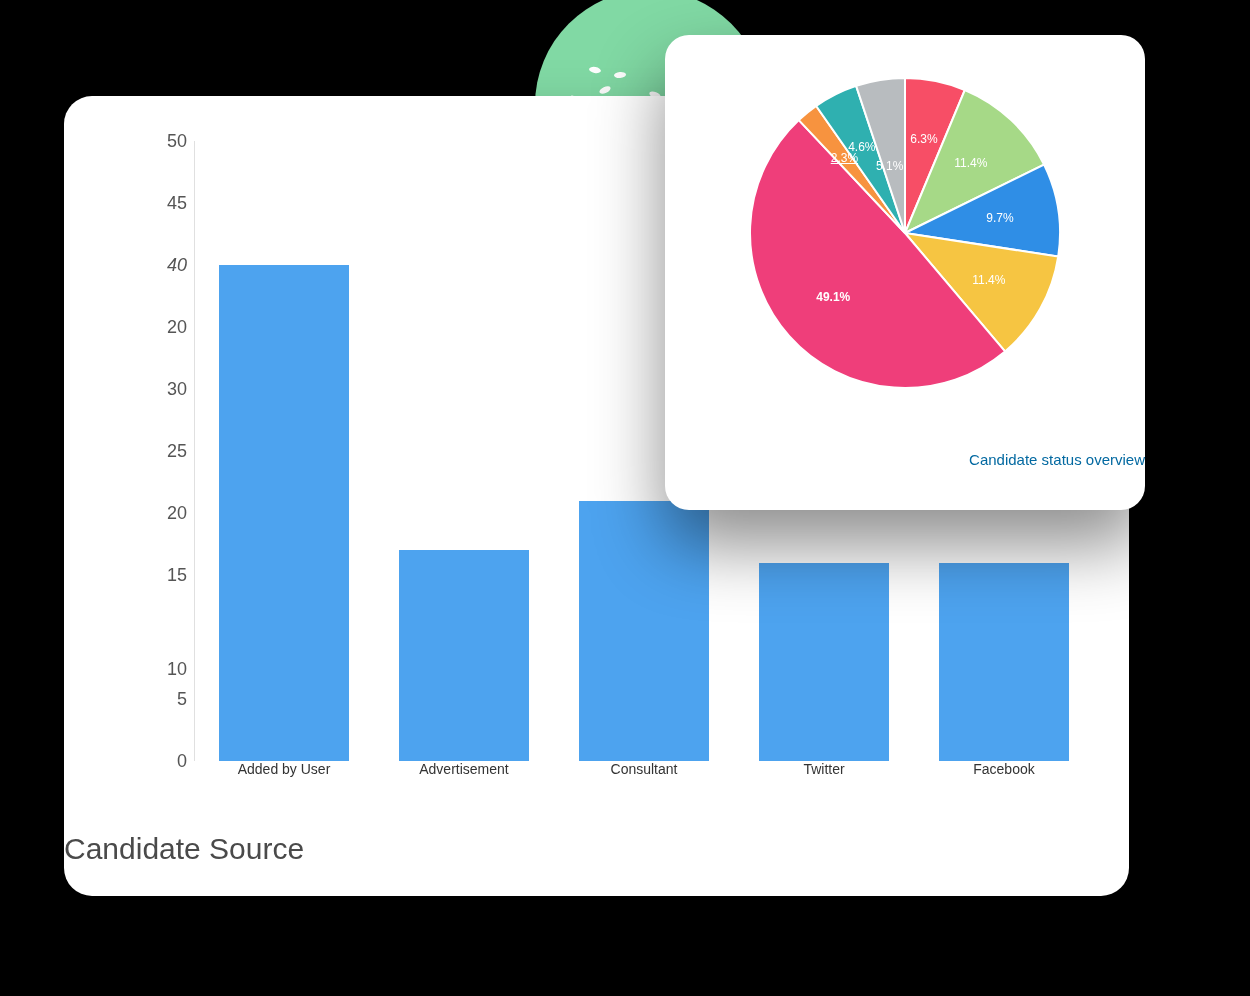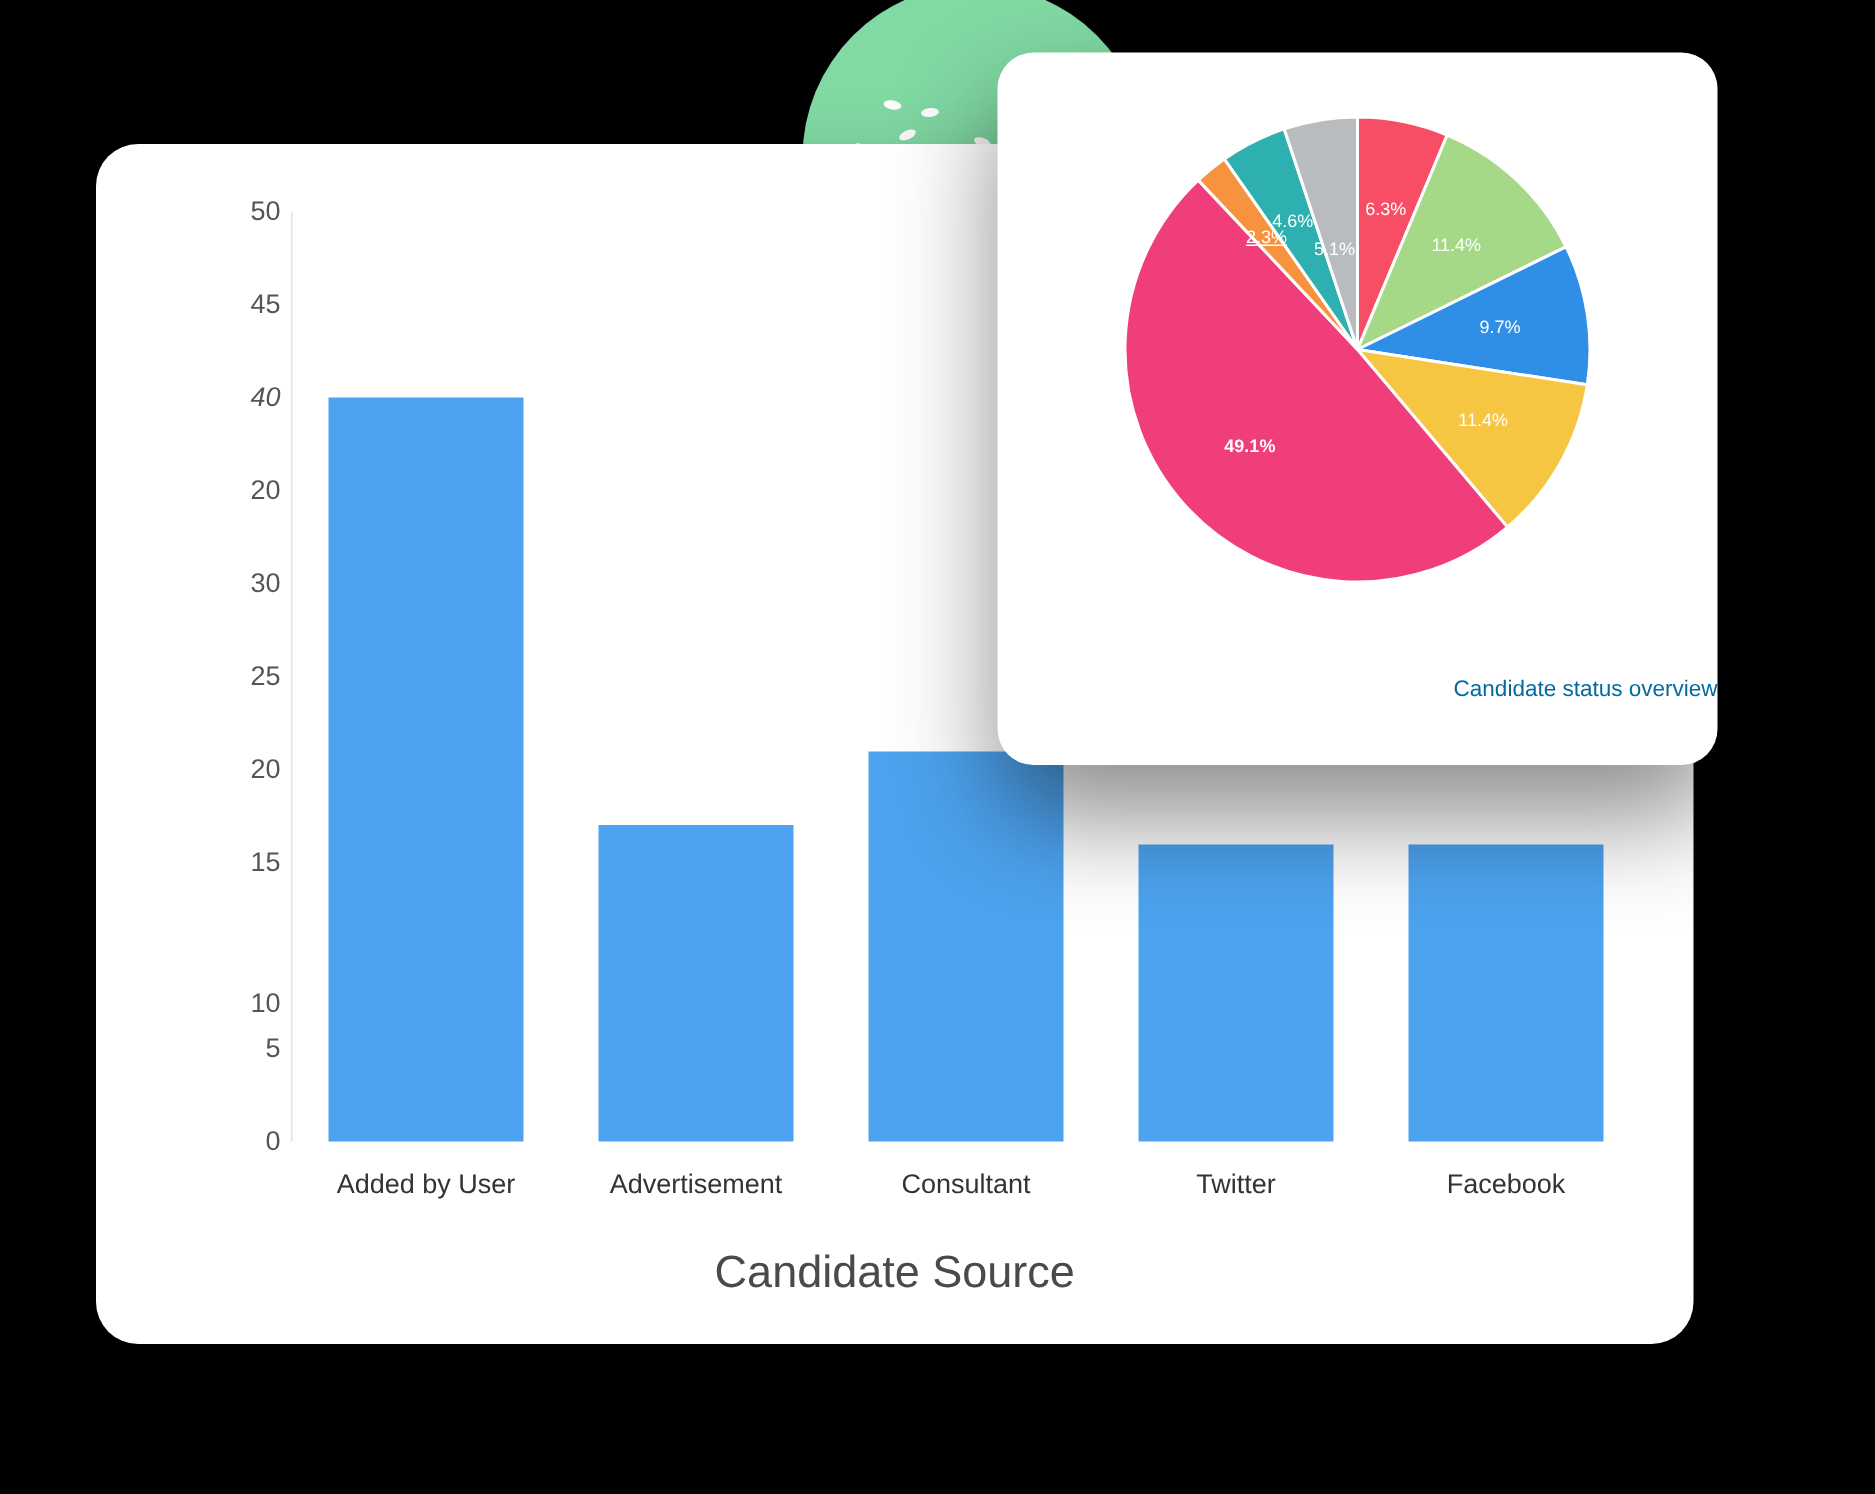--- a/index.html
+++ b/index.html
@@ -72,31 +72,30 @@
   .bar {
     position: absolute;
     bottom: 0;
     background: #4da3ef;
   }
   .x-tick {
     position: absolute;
     top: 100%;
     width: 180px;
     text-align: center;
-    font-size: 18px;
+    font-size: 14px;
     color: #333;
-    padding-top: 18px;
     transform: translateX(-50%);
   }
   .bar-title {
     position: absolute;
     left: 0;
     right: 0;
     bottom: 30px;
-    text-align: center;
+    text-align: left;
     font-size: 30px;
     color: #4a4a4a;
     margin-top: 12px;
   }
 
   
   .card-pie {
     position: absolute;
     left: 665px;
     top: 35px;

